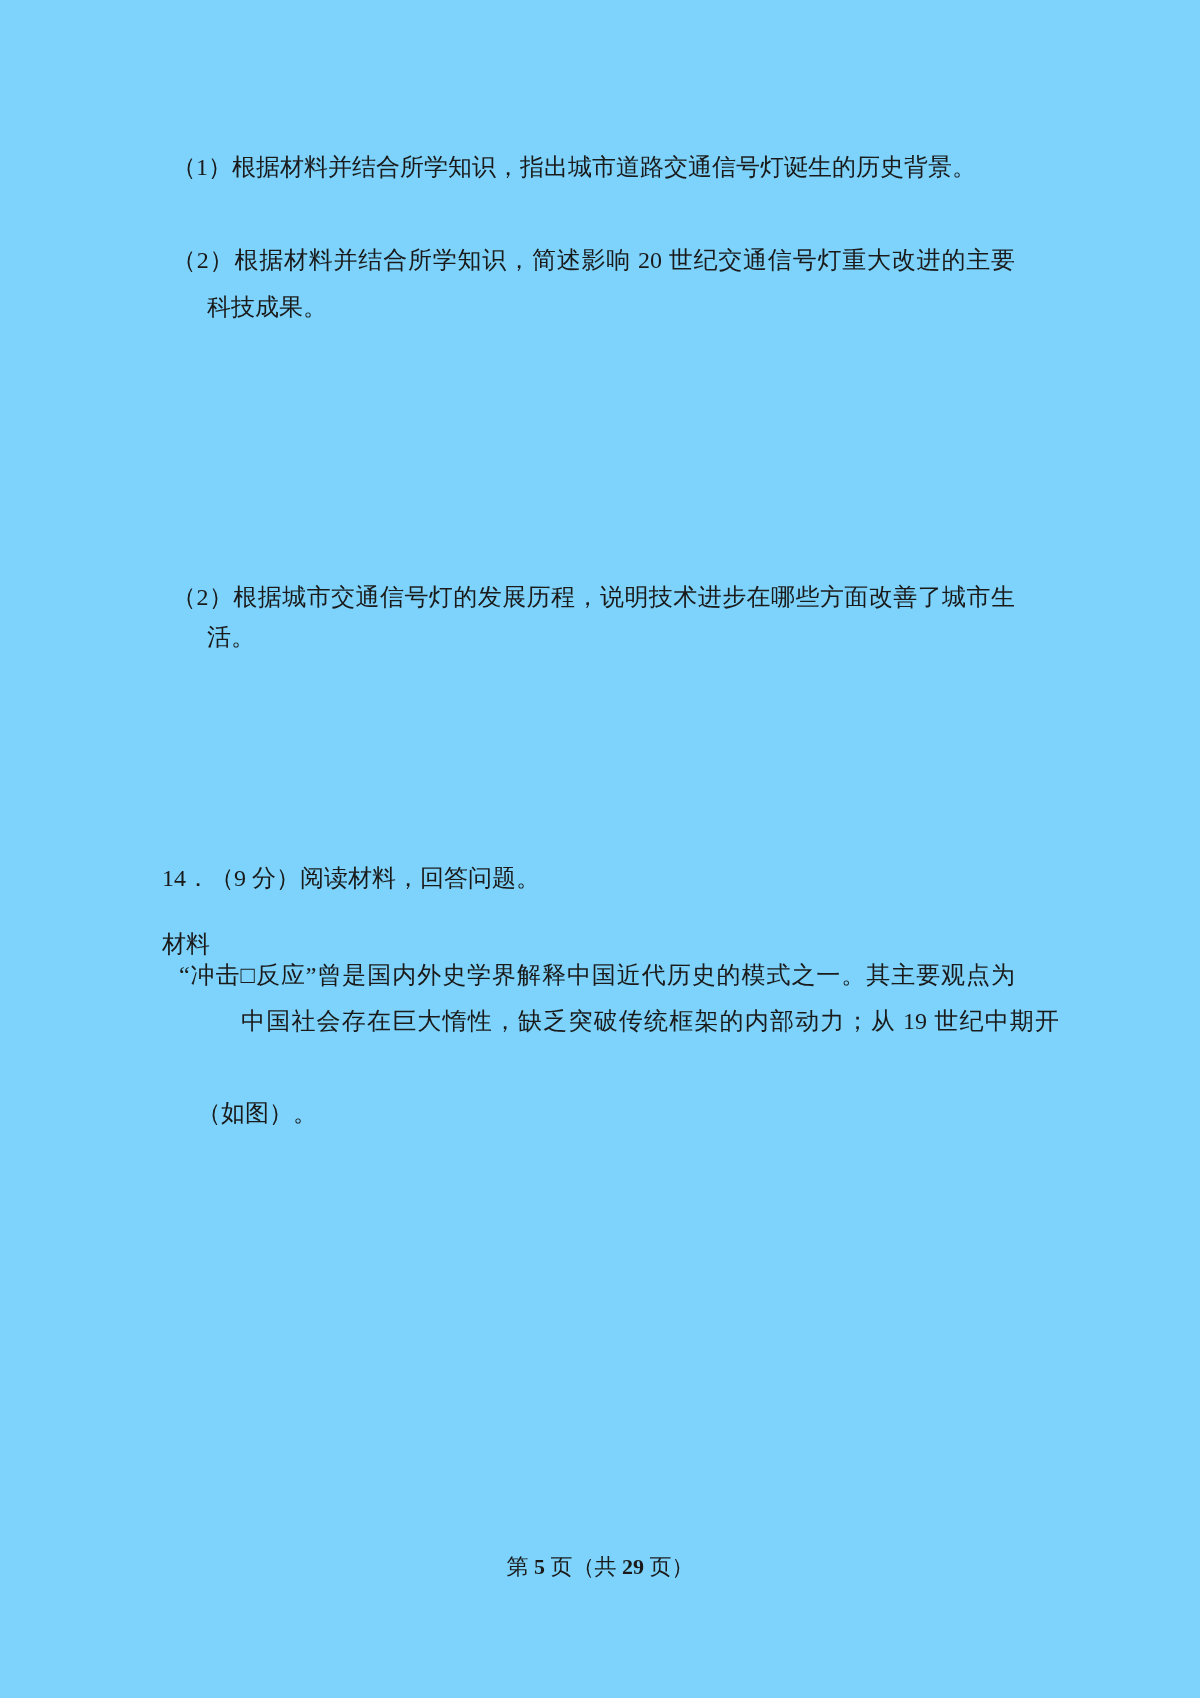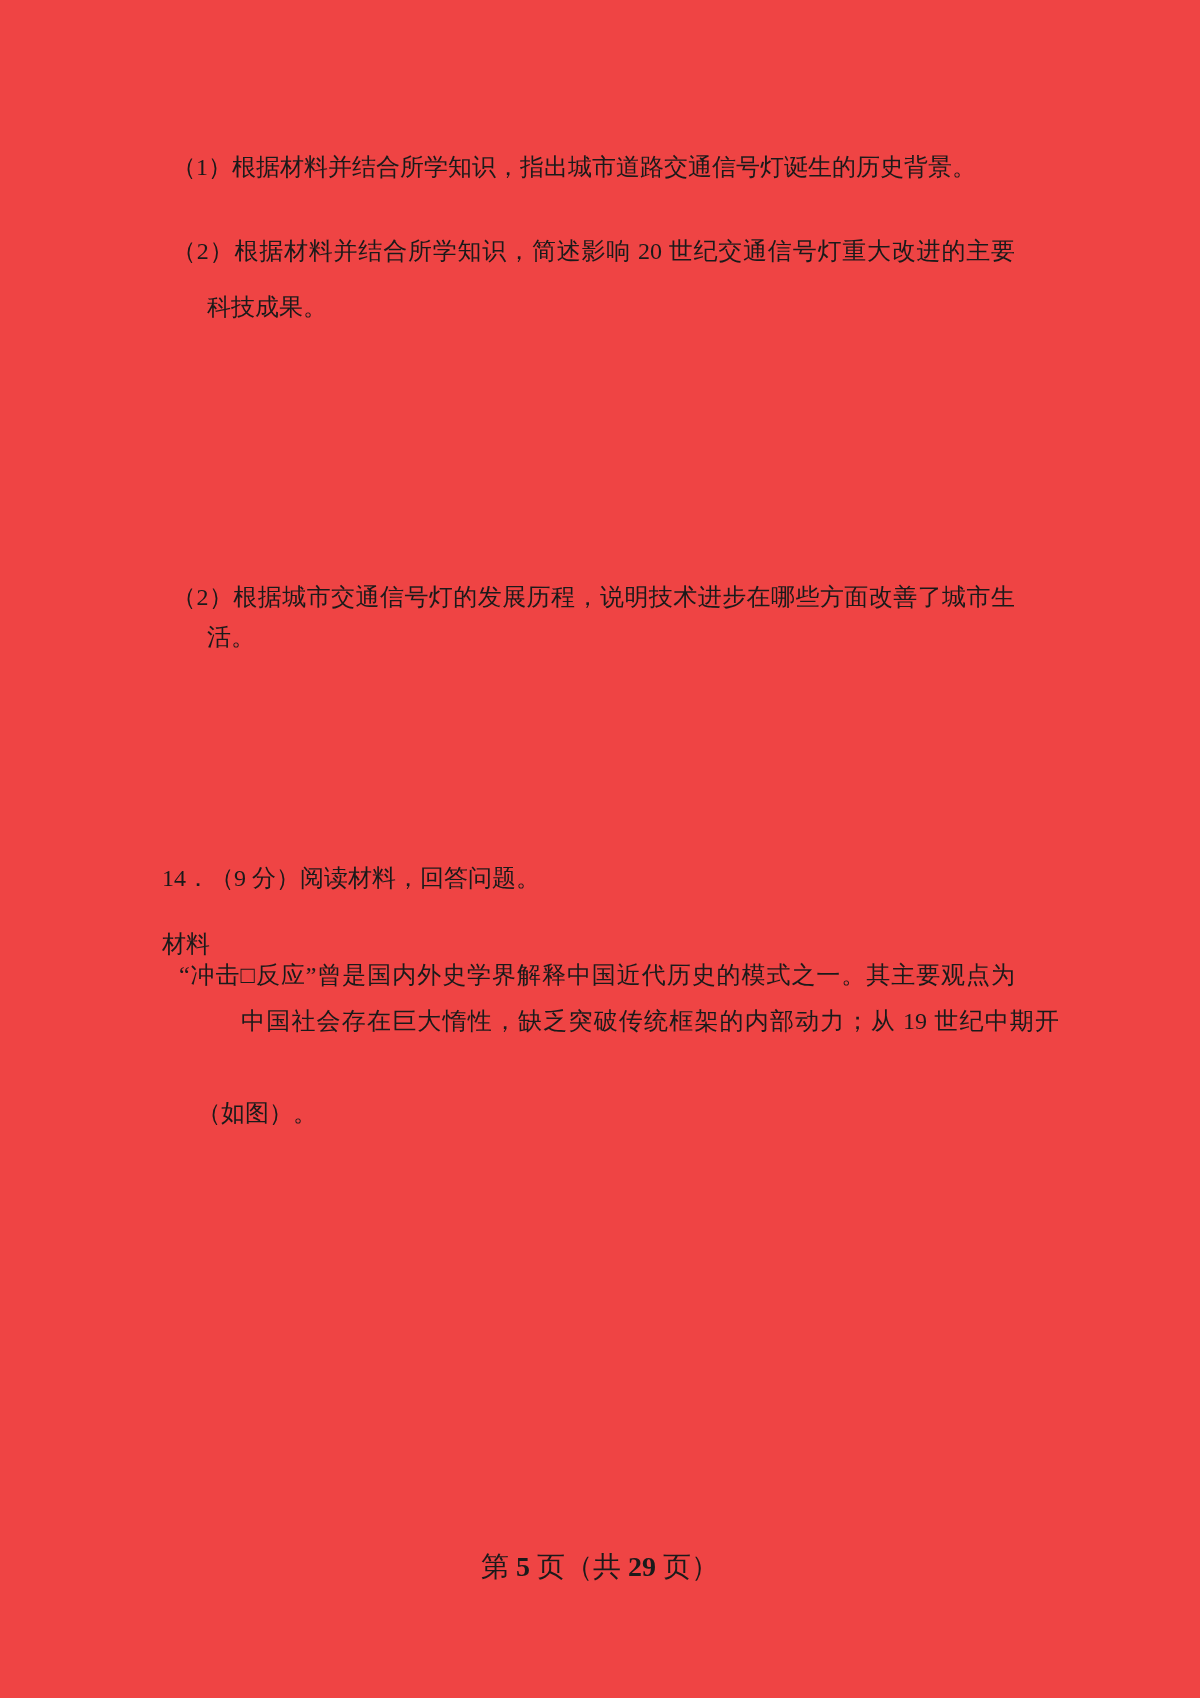--- a/index.html
+++ b/index.html
@@ -4,55 +4,55 @@
 <style>
   html, body {
     margin: 0;
     padding: 0;
     background: #ffffff;
   }
   .page {
     position: relative;
     width: 1200px;
     height: 1698px;
-    background: #ef4444;
+    background: #7dd3fc;
     font-family: "Liberation Serif", "DejaVu Serif", serif;
     color: #1a1a1a;
     overflow: hidden;
   }
   .line {
     position: absolute;
     font-size: 24px;
     line-height: 30px;
     white-space: pre;
   }
   
   .stretch {
     white-space: normal;
     text-align: justify;
     text-align-last: justify;
   }
   .pos-q1  { left: 172px; top: 152px; }
-  .pos-q2a { left: 172px; top: 236px; width: 843px; }
+  .pos-q2a { left: 172px; top: 245px; width: 843px; }
   .pos-q2b { left: 207px; top: 292px; }
   .pos-q3a { left: 172px; top: 582px; width: 843px; }
   .pos-q3b { left: 207px; top: 622px; }
   .pos-q14 { left: 162px; top: 863px; }
   .pos-mat { left: 162px; top: 909px; margin-top: 20px; }
   .pos-p1  { left: 179px; top: 960px;  width: 836px; }
   .pos-p2  { left: 197px; top: 1006px; width: 818px; margin-left: 44px; }
   .pos-p3  { left: 197px; top: 1052px; width: 818px; }
   .pos-p4  { left: 197px; top: 1098px; }
   .page-footer {
     position: absolute;
     left: 0;
     top: 1554px;
     width: 100%;
     text-align: center;
-    font-size: 28px;
+    font-size: 22px;
     line-height: 26px;
     white-space: pre;
   }
   .page-footer .num {
     font-weight: bold;
   }
 </style>
 </head>
 <body>
 

